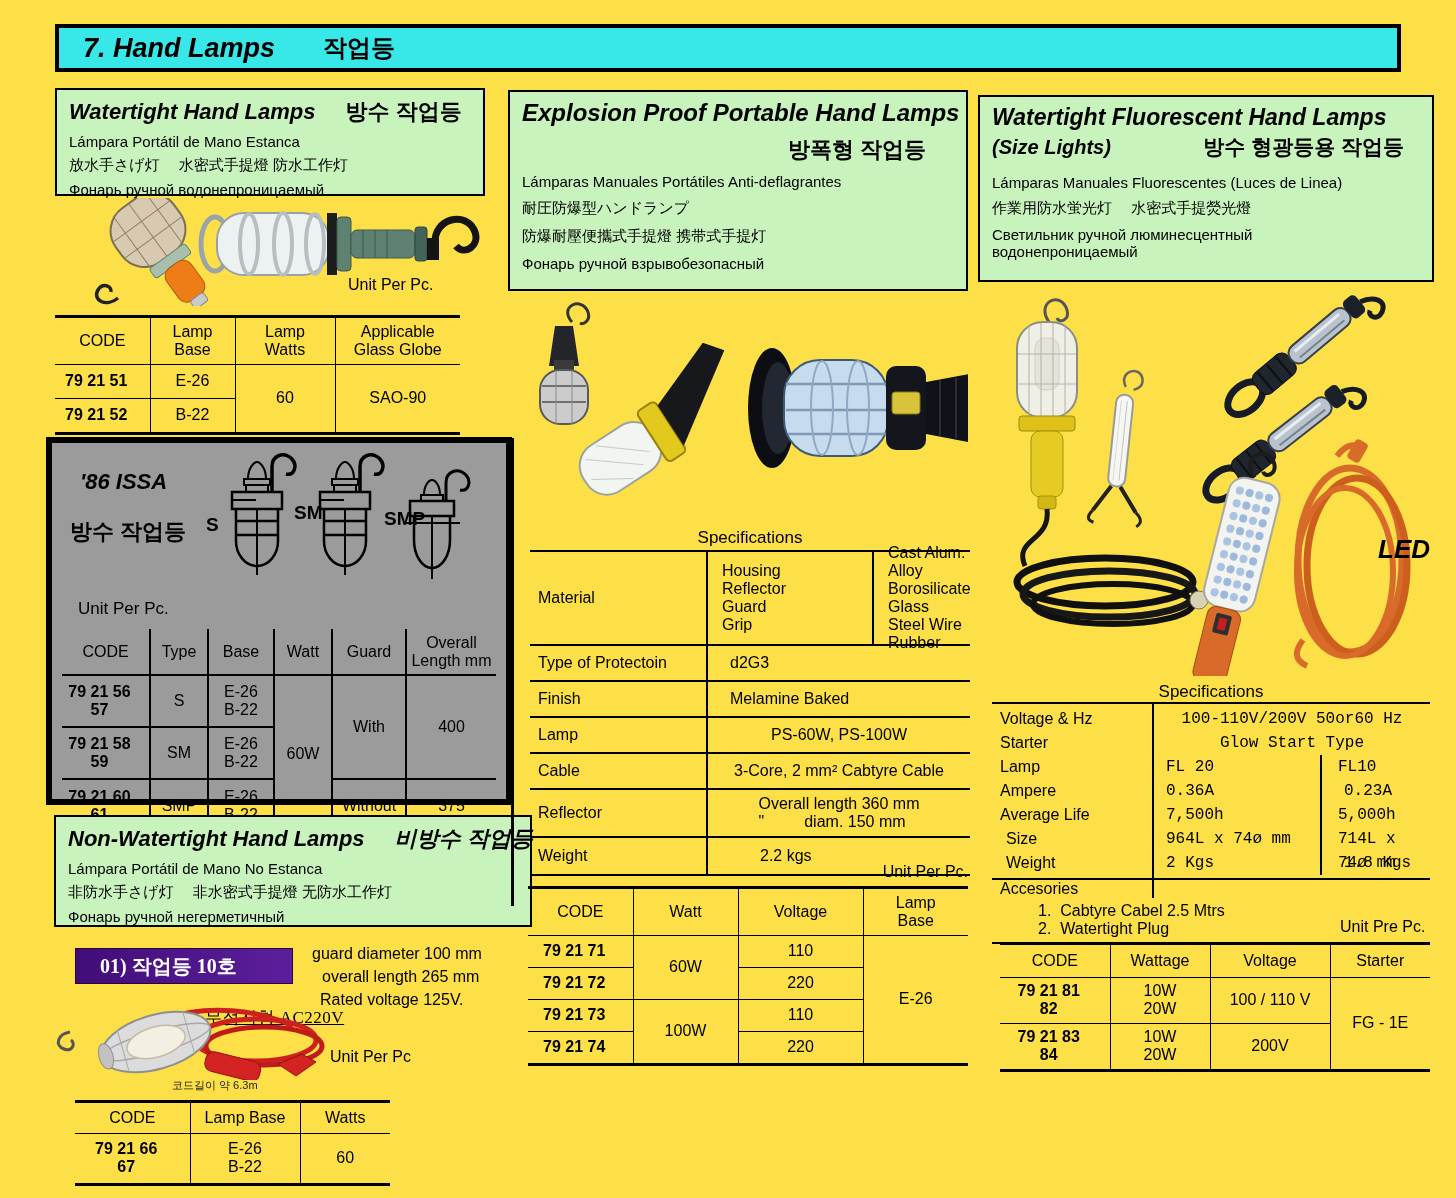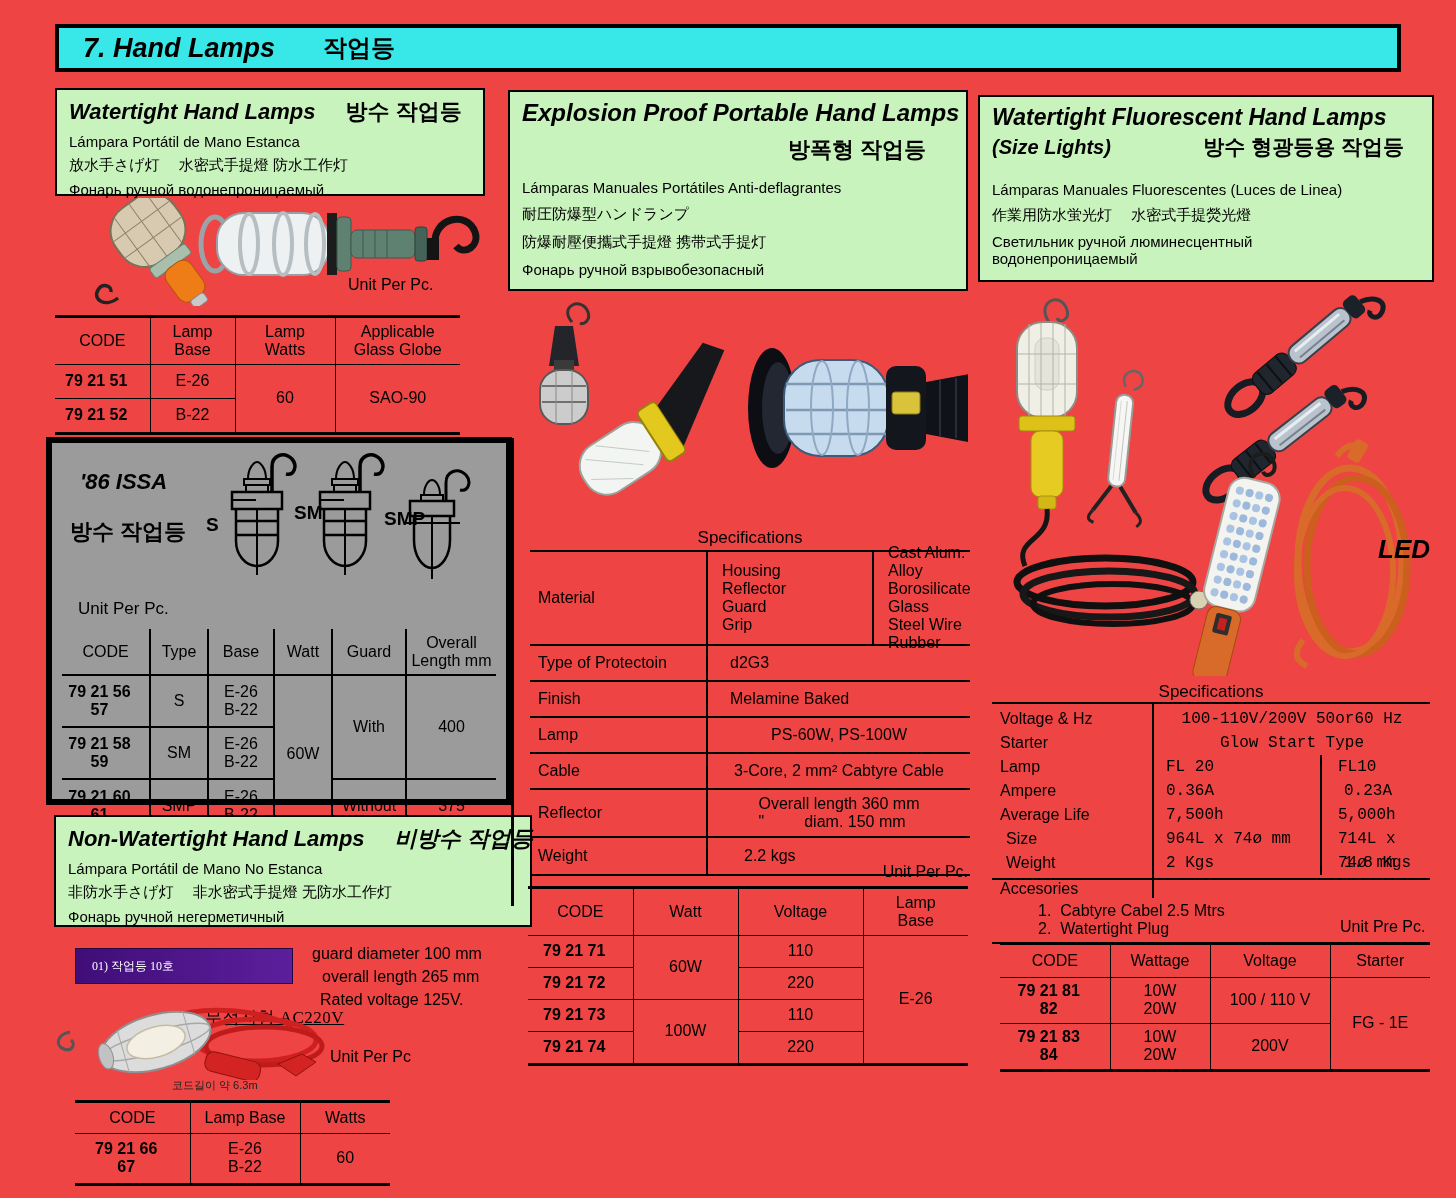--- a/index.html
+++ b/index.html
@@ -1,16 +1,16 @@
 <!DOCTYPE html>
 <html><head>
 <meta charset="utf-8">
 <style>
   html,body{margin:0;padding:0;background:#fff;}
-  #page{position:relative;width:1456px;height:1198px;background:#ef4444;overflow:hidden;
+  #page{position:relative;width:1456px;height:1198px;background:#fde047;overflow:hidden;
         font-family:"Liberation Sans","DejaVu Sans",sans-serif;color:#000;}
   .abs{position:absolute;box-sizing:border-box;}
   
   .titlebar{background:#38e8e8;border:4px solid #000;display:flex;align-items:center;padding-left:24px;}
   .titlebar .en{font-size:27px;font-weight:bold;font-style:italic;}
   .titlebar .ko{font-size:24px;font-weight:bold;margin-left:48px;}
   
   .gbox{background:#c9f3bd;border:2px solid #000;padding:7px 12px;}
   .gtitle{font-size:22px;font-weight:bold;font-style:italic;white-space:nowrap;}
   .gtitle .ko{margin-left:30px;font-style:normal;}
@@ -47,22 +47,22 @@
   .flacc .val{flex:1;padding:4px 0 4px 46px;}
   .unit{font-size:16px;}
   .spectitle{font-size:17px;text-align:center;}
   
   .issabox{background:#9b9b9b;border:6px solid #000;}
   .issatitle{font-size:22px;font-weight:bold;font-style:italic;}
   .issasub{font-size:22px;font-weight:bold;}
   .ilabel{font:bold 19px "Liberation Sans",sans-serif;fill:#000;}
   
   .badge{background:linear-gradient(90deg,#400d78,#5c1f9c);color:#fff;border:1px solid #24053f;
-         font-family:"Liberation Serif","DejaVu Serif",serif;font-weight:normal;font-size:12px;
-         display:flex;align-items:center;padding-left:16px;}
+         font-family:"Liberation Serif","DejaVu Serif",serif;font-weight:bold;font-size:20px;
+         display:flex;align-items:center;padding-left:24px;}
   .typelabel{font-family:"Liberation Serif","DejaVu Serif",serif;font-size:17px;text-decoration:underline;letter-spacing:0.5px;}
   .specsmall{font-size:16px;line-height:23px;}
   .caption{font-size:11px;color:#222;}
   .ledlabel{font-size:26px;font-weight:bold;font-style:italic;}
   .colrule{background:#000;}
 </style>
 </head>
 <body>
 
 <div id="page">
@@ -285,21 +285,21 @@
 B-22</td>
         <td>60</td>
       </tr>
     </tbody>
       </table>
   </div>
 
   <div class="abs gbox" style="left:508px;top:90px;width:460px;height:201px">
     <div class="gtitle" style="font-size:24px">Explosion Proof Portable Hand Lamps</div>
     <div style="text-align:right;padding-right:28px;font-size:22px;font-weight:bold;margin-top:8px">방폭형 작업등</div>
-    <div class="gline" style="margin-top:14px">Lámparas Manuales Portátiles Anti-deflagrantes</div>
+    <div class="gline" style="margin-top:8px">Lámparas Manuales Portátiles Anti-deflagrantes</div>
     <div class="gline" style="margin-top:9px">耐圧防爆型ハンドランプ</div>
     <div class="gline" style="margin-top:9px">防爆耐壓便攜式手提燈 携带式手提灯</div>
     <div class="gline" style="margin-top:9px">Фонарь ручной взрывобезопасный</div>
   </div>
 
   <svg class="abs" style="left:512px;top:300px" width="456" height="212" viewBox="0 0 456 212">
     <g transform="translate(52,8)">
       <path d="M8,14 c-14,-16 10,-26 16,-10 c3,9 -5,13 -8,11" fill="none" stroke="#333" stroke-width="3"></path>
       <polygon points="-9,18 9,18 15,58 -15,58" fill="#23252a"></polygon>
       <rect x="-10" y="52" width="20" height="12" fill="#3a3a3a"></rect>
@@ -369,21 +369,21 @@
       <div class="slabel">Cable</div>
       <div class="sval cen">3-Core, 2 mm²  Cabtyre Cable</div>
     </div>
     <div class="srow" style="height:46px">
       <div class="slabel">Reflector</div>
       <div class="sval cen pre" style="text-align:left">Overall length 360 mm
 "&nbsp;&nbsp;&nbsp;&nbsp;&nbsp;&nbsp;&nbsp;&nbsp; diam. 150 mm</div>
     </div>
     <div class="srow" style="height:36px">
       <div class="slabel">Weight</div>
-      <div class="sval" style="padding-left:36px">2.2 kgs</div>
+      <div class="sval" style="padding-left:52px">2.2 kgs</div>
     </div>
   </div>
   <div class="abs unit" style="left:820px;top:863px;width:148px;text-align:right">Unit Per Pc.</div>
 
   <div class="abs tblwrap" style="left:528px;top:886px;width:440px">
     <table>
       <colgroup>
           <col style="width:105px">
           <col style="width:105px">
           <col style="width:125px">
@@ -419,21 +419,21 @@
     </tbody>
       </table>
   </div>
 
   <div class="abs gbox" style="left:978px;top:95px;width:456px;height:187px">
     <div class="gtitle" style="font-size:23px">Watertight Fluorescent Hand Lamps</div>
     <div style="display:flex;justify-content:space-between;align-items:baseline;margin-top:2px">
       <span style="font-size:20px;font-weight:bold;font-style:italic">(Size Lights)</span>
       <span style="font-size:21px;font-weight:bold;padding-right:16px">방수 형광등용 작업등</span>
     </div>
-    <div class="gline" style="margin-top:20px">Lámparas Manuales Fluorescentes (Luces de Linea)</div>
+    <div class="gline" style="margin-top:13px">Lámparas Manuales Fluorescentes (Luces de Linea)</div>
     <div class="gline" style="margin-top:8px">作業用防水蛍光灯　 水密式手提熒光燈</div>
     <div class="gline pre" style="margin-top:8px">Светильник ручной люминесцентный
 водонепроницаемый</div>
   </div>
 
   <svg class="abs" style="left:985px;top:288px" width="450" height="388" viewBox="0 0 450 388">
     <defs>
       <g id="btube">
         <ellipse cx="-78" cy="0" rx="20" ry="13" fill="none" stroke="#171c24" stroke-width="7"></ellipse>
         <rect x="-62" y="-13" width="44" height="26" rx="8" fill="#20262e" stroke="#0c0f14"></rect>

